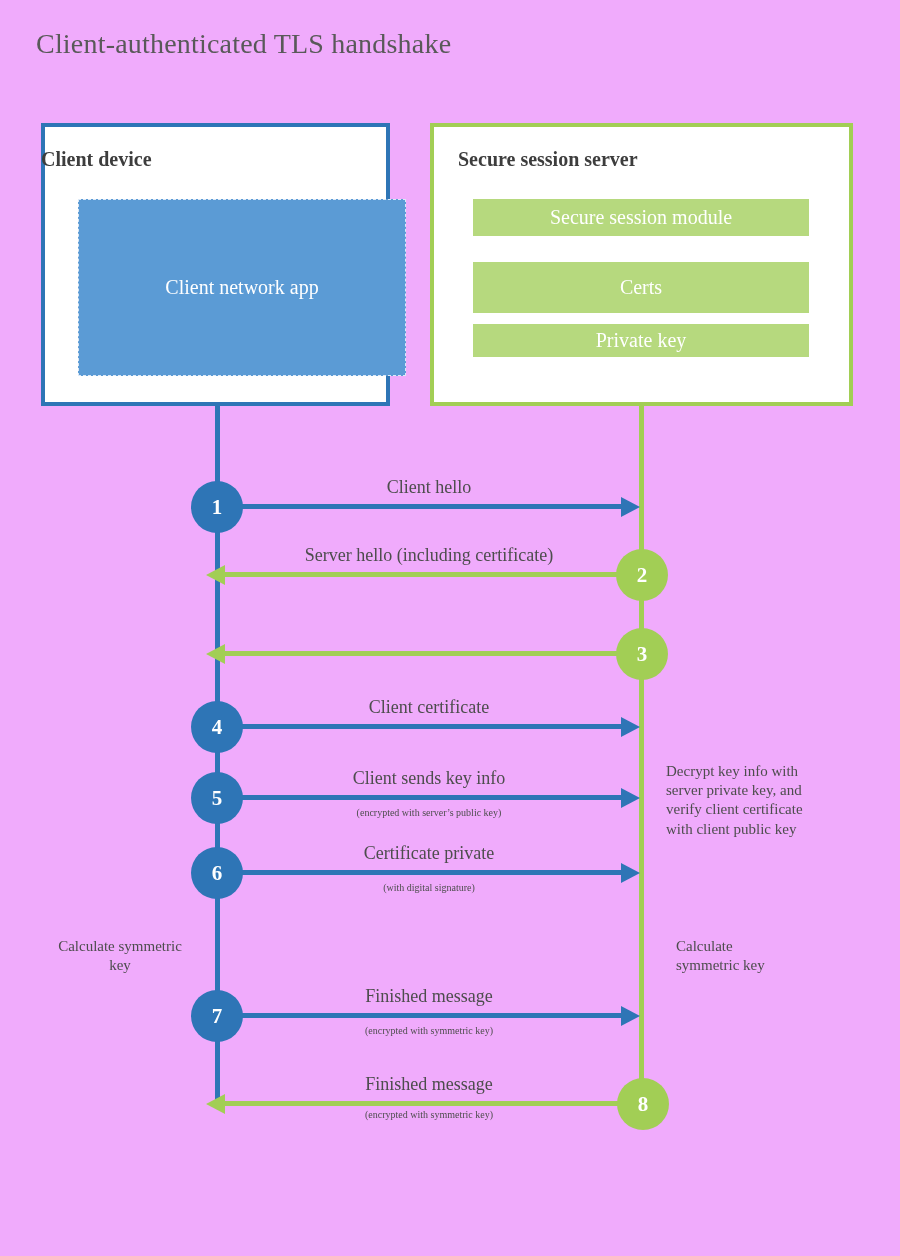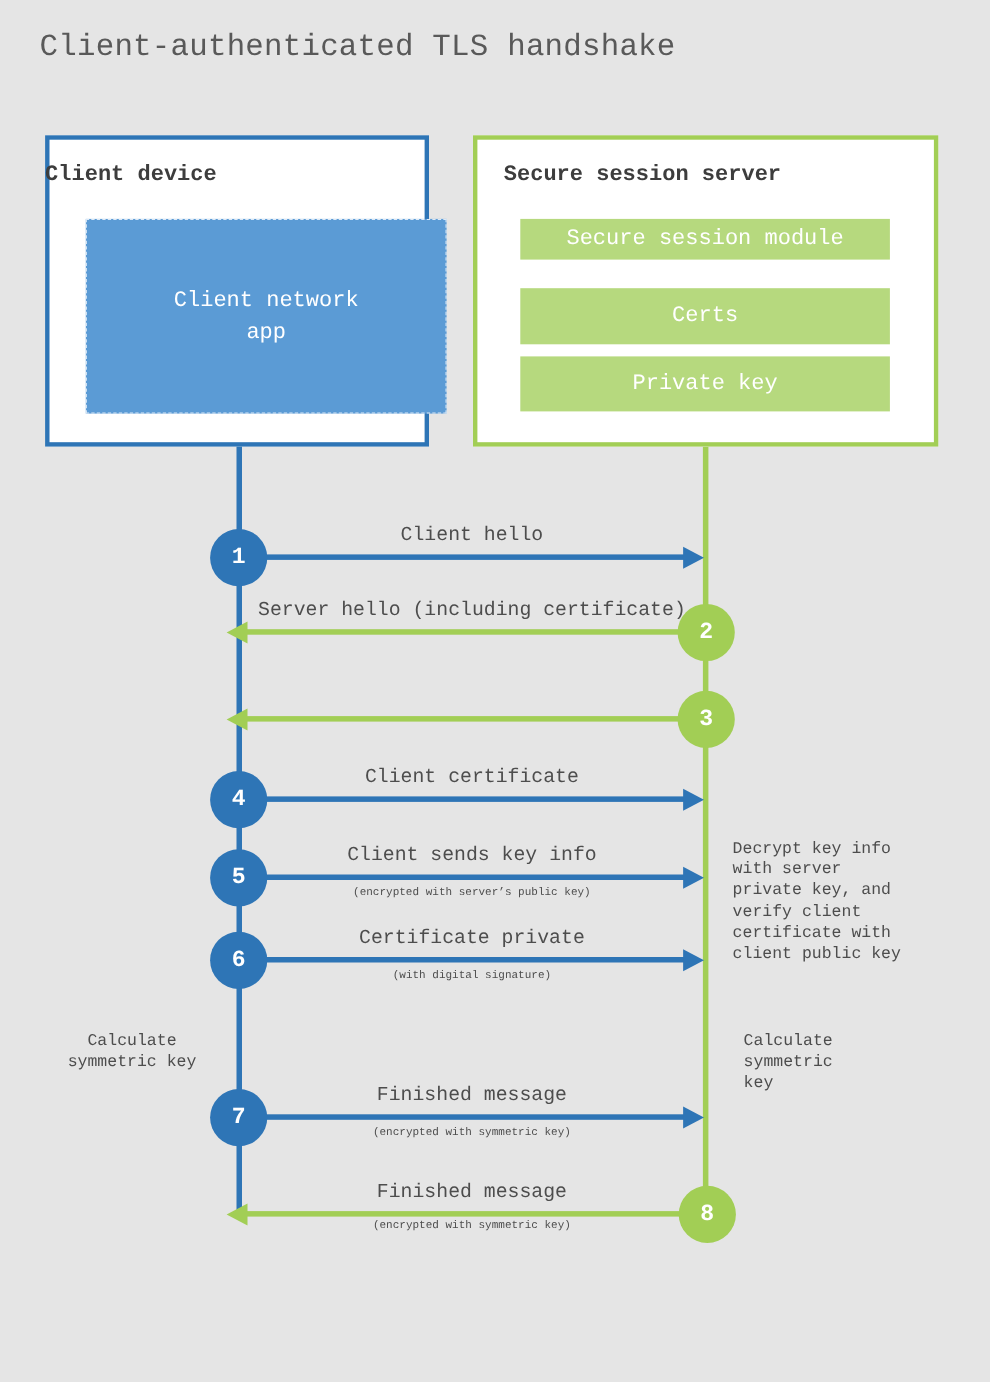--- a/index.html
+++ b/index.html
@@ -1,18 +1,18 @@
 <!DOCTYPE html>
 <html><head>
 <meta charset="utf-8">
 <style>
   html,body{margin:0;padding:0;background:#ffffff;}
   #canvas{
-    position:relative;width:900px;height:1256px;background:#e5e5e5;overflow:hidden;
-    font-family:Liberation Mono, monospace;
+    position:relative;width:900px;height:1256px;background:#f0abfc;overflow:hidden;
+    font-family:Liberation Serif, serif;
   }
   .title{
     position:absolute;left:36px;top:28px;font-size:28px;color:#595959;
     letter-spacing:0.2px;font-weight:400;
   }
   .actor-box{position:absolute;background:#ffffff;box-sizing:border-box;}
   .actor-box.blue{border:4px solid #2E75B6;}
   .actor-box.green{border:4px solid #A2CE55;}
   .actor-heading{
     position:absolute;font-weight:bold;font-size:20px;color:#3D3D3D;
@@ -72,21 +72,21 @@
   </div>
 
   <div class="actor-box green" style="left:430px;top:123px;width:423px;height:283px;"></div>
   <div class="actor-heading" style="left:430px;top:148px;width:423px;padding-left:28px;">Secure session server</div>
   <div class="bar" style="left:473px;top:199px;width:336px;height:37px;">
     <span>Secure session module</span>
   </div>
   <div class="bar" style="left:473px;top:262px;width:336px;height:51px;">
     <span>Certs</span>
   </div>
-  <div class="bar" style="left:473px;top:324px;width:336px;height:50px;">
+  <div class="bar" style="left:473px;top:324px;width:336px;height:33px;">
     <span>Private key</span>
   </div>
 
   <div class="msg" style="top:477px;">Client hello</div>
   <div class="hline blue" style="left:240px;top:504px;width:382px;"></div>
   <div class="ah right" style="left:621px;top:497px;"></div>
   <div class="circle blue" style="left:191px;top:481px;">
     <span>1</span>
   </div>
 

